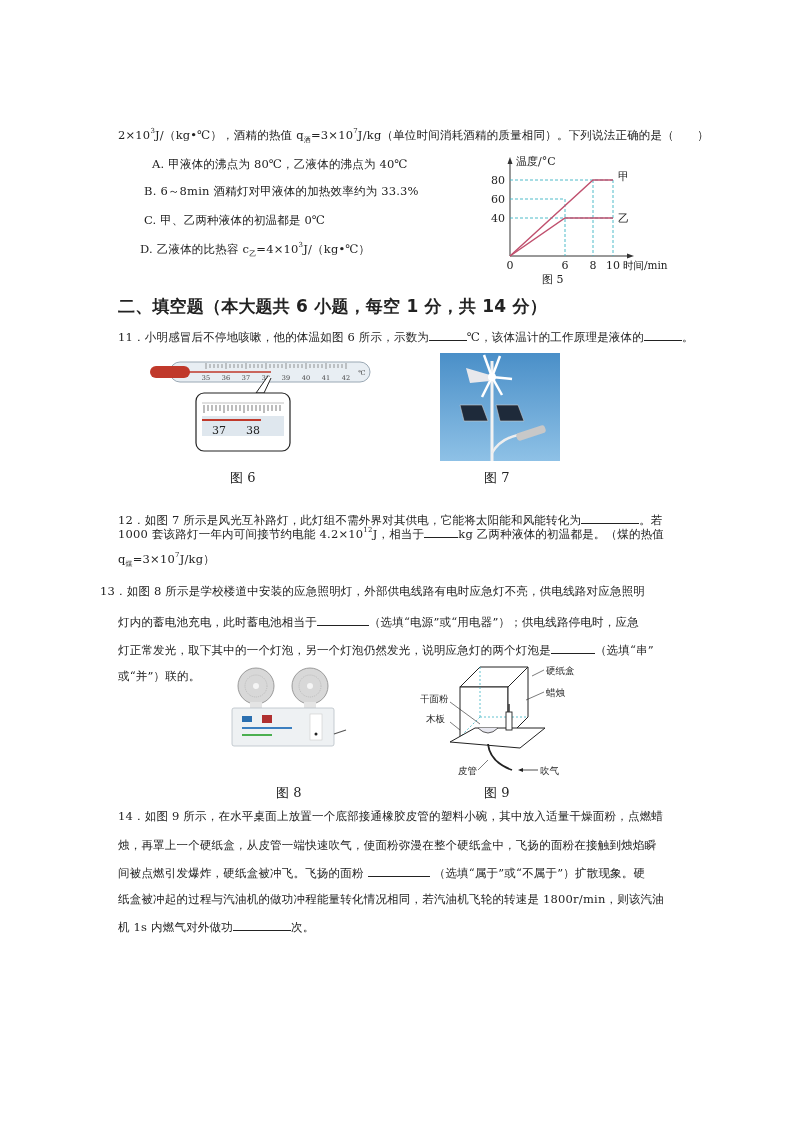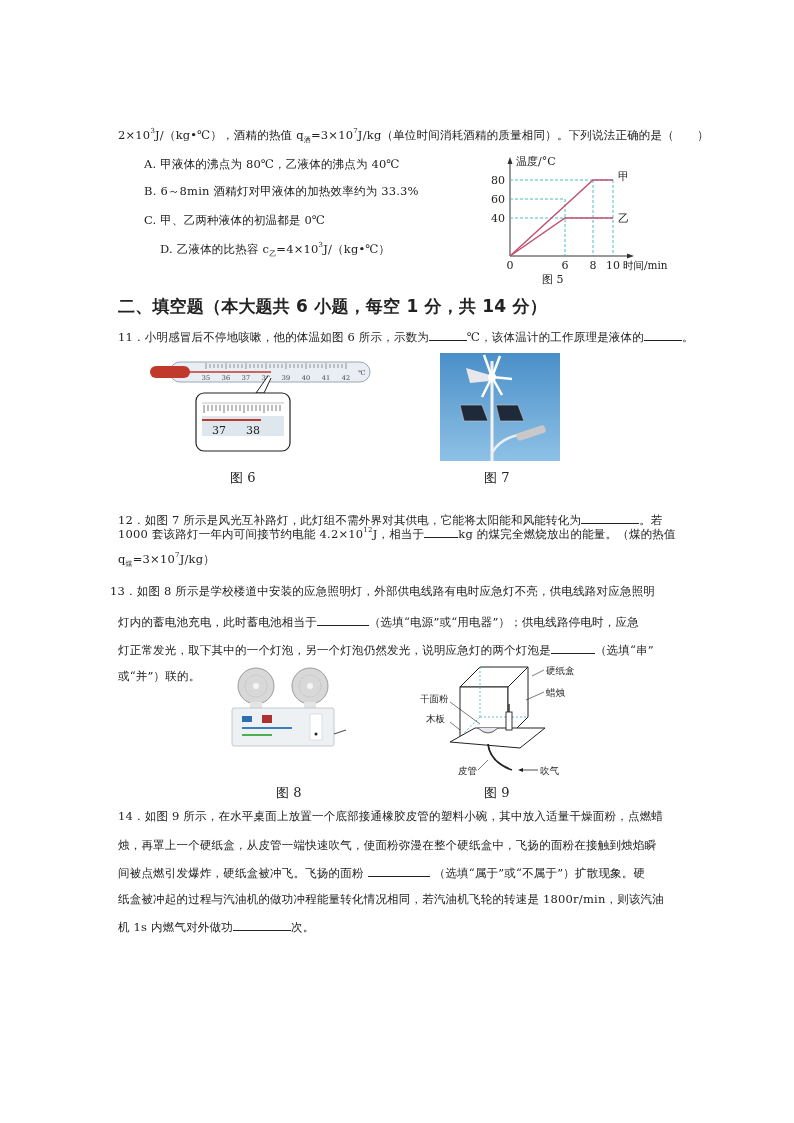--- a/index.html
+++ b/index.html
@@ -14,33 +14,33 @@
   .caption{position:absolute;font-size:13px;white-space:nowrap;}
   svg text{font-family:"DejaVu Serif","Liberation Serif",serif;}
 </style>
 </head>
 <body>
 
 <div class="line" style="left:118px;top:127px;">
   <span>2×10</span><sup>3</sup><span>J/（kg•℃），酒精的热值 q</span><sub>酒</sub><span>=3×10</span><sup>7</sup><span>J/kg（单位时间消耗酒精的质量相同）。下列说法正确的是（　　）</span>
 </div>
 
-<div class="line" style="left:144px;top:156px;text-align:center;">
+<div class="line" style="left:152px;top:156px;text-align:center;">
   <span>A.</span>
   <span>甲液体的沸点为 80℃，乙液体的沸点为 40℃</span>
 </div>
 <div class="line" style="left:144px;top:183px;">
   <span>B.</span>
   <span>6～8min 酒精灯对甲液体的加热效率约为 33.3%</span>
 </div>
 <div class="line" style="left:144px;top:212px;">
   <span>C.</span>
   <span>甲、乙两种液体的初温都是 0℃</span>
 </div>
-<div class="line" style="left:160px;top:241px;">
+<div class="line" style="left:140px;top:241px;">
   <span>D.</span>
   <span>乙液体的比热容 c</span><sub>乙</sub><span>=4×10</span><sup>3</sup><span>J/（kg•℃）</span>
 </div>
 
 <svg class="abs" style="left:480px;top:153px;" width="200" height="135" viewBox="0 0 200 135">
 
   <line x1="30" y1="103" x2="30" y2="8" stroke="#333" stroke-width="1"></line>
   <polygon points="30,4 27.5,11 32.5,11" fill="#333"></polygon>
   <line x1="30" y1="103" x2="150" y2="103" stroke="#333" stroke-width="1"></line>
   <polygon points="154,103 147,100.5 147,105.5" fill="#333"></polygon>
@@ -187,27 +187,27 @@
   </svg>
 </div>
 
 <div class="caption" style="left:230px;top:469px;">图 6</div>
 <div class="caption" style="left:484px;top:469px;">图 7</div>
 
 <div class="line" style="left:118px;top:497px;margin-top:14px;">
   <span>12．如图 7 所示是风光互补路灯，此灯组不需外界对其供电，它能将太阳能和风能转化为</span><span class="blank" style="width:58px;"></span><span>。若</span>
 </div>
 <div class="line" style="left:118px;top:525px;">
-  <span>1000 套该路灯一年内可间接节约电能 4.2×10</span><sup>12</sup><span>J，相当于</span><span class="blank" style="width:34px;"></span><span>kg 的煤完全燃烧放出的能量。（煤的热值</span>
+  <span>1000 套该路灯一年内可间接节约电能 4.2×10</span><sup>12</sup><span>J，相当于</span><span class="blank" style="width:34px;"></span><span>kg 乙两种液体的初温都是。（煤的热值</span>
 </div>
 <div class="line" style="left:118px;top:551px;">
   <span>q</span><sub>煤</sub><span>=3×10</span><sup>7</sup><span>J/kg）</span>
 </div>
 
-<div class="line" style="left:110px;top:583px;">13．如图 8 所示是学校楼道中安装的应急照明灯，外部供电线路有电时应急灯不亮，供电线路对应急照明</div>
+<div class="line" style="left:100px;top:583px;">13．如图 8 所示是学校楼道中安装的应急照明灯，外部供电线路有电时应急灯不亮，供电线路对应急照明</div>
 <div class="line" style="left:118px;top:613px;">
   <span>灯内的蓄电池充电，此时蓄电池相当于</span><span class="blank" style="width:52px;"></span><span>（选填“电源”或“用电器”）；供电线路停电时，应急</span>
 </div>
 <div class="line" style="left:118px;top:641px;">
   <span>灯正常发光，取下其中的一个灯泡，另一个灯泡仍然发光，说明应急灯的两个灯泡是</span><span class="blank" style="width:44px;"></span><span>（选填“串”</span>
 </div>
 <div class="line" style="left:118px;top:668px;">或“并”）联的。</div>
 
 <div class="abs" style="left:228px;top:664px;width:120px;height:92px;">
   <svg width="120" height="92" viewBox="0 0 120 92">

